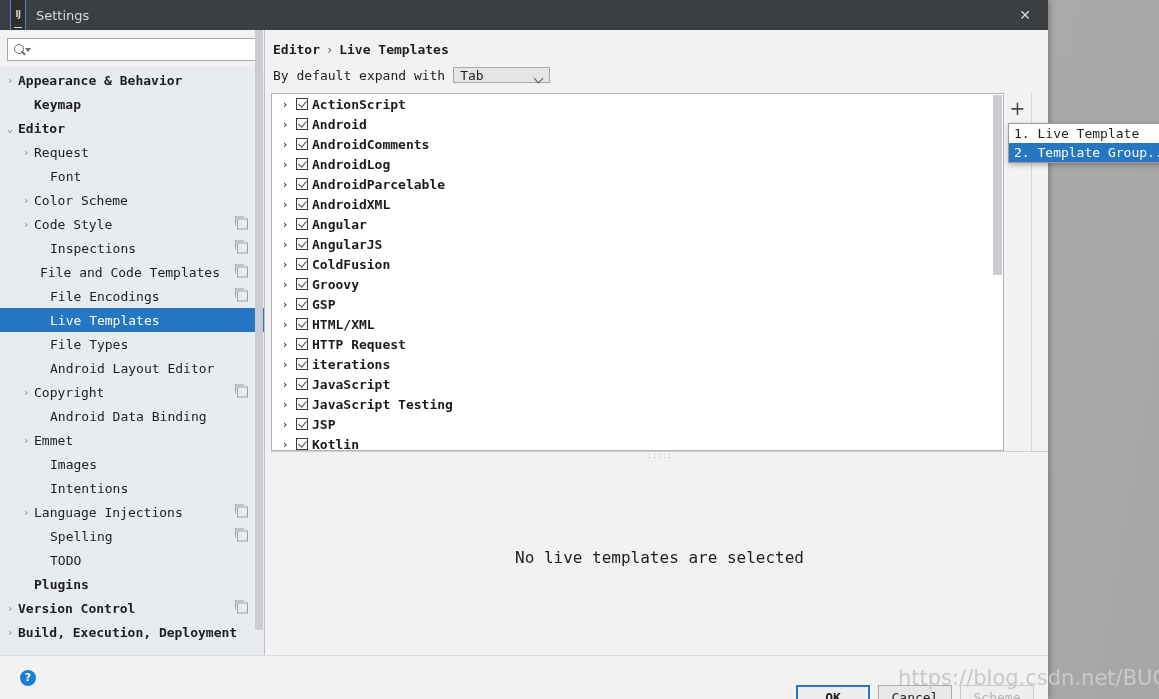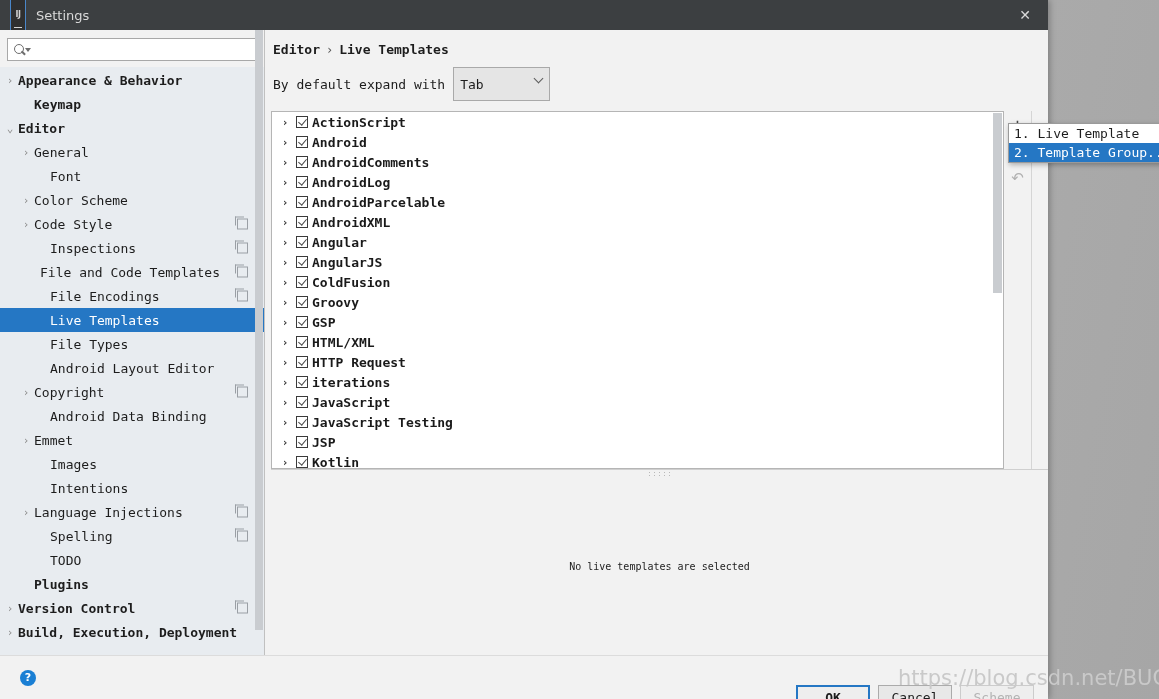--- a/index.html
+++ b/index.html
@@ -163,21 +163,21 @@
     flex: none;
   }
   .crumb-sep { color: #555; font-weight: normal; font-size: 12px; }
 
   .expandrow {
     display: flex; align-items: center; gap: 8px;
     padding: 10px 0 0 8px; flex: none;
   }
   .expandrow .lab { font-size: 13px; color: #1d1d1d; }
   .combo {
-    width: 97px; height: 34px;
+    width: 97px; height: 16px;
     background: #e5e5e5; border: 1px solid #a9a9a9;
     display: flex; align-items: center;
     padding-left: 6px; position: relative;
     font-size: 13px; color: #1d1d1d;
   }
   .combo .chev {
     position: absolute; right: 7px; top: 7px;
     width: 7px; height: 7px;
     border-right: 1.4px solid #5c5c5c;
     border-bottom: 1.4px solid #5c5c5c;
@@ -284,21 +284,21 @@
   .grip {
     width: 26px; height: 5px;
     background-image:
       radial-gradient(circle, #b9b9b9 0.7px, transparent 0.9px);
     background-size: 5px 3px;
   }
 
   .detail {
     flex: 1; min-height: 0;
     display: flex; align-items: center; justify-content: center;
-    font-size: 10px; color: #1d1d1d;
+    font-size: 16px; color: #1d1d1d;
     margin-left: 6px;
     background: #f2f2f2;
   }
 
   
   .footer {
     height: 44px; flex: none;
     background: #f2f2f2;
     border-top: 1px solid #dcdcdc;
     display: flex; align-items: center;
@@ -370,21 +370,21 @@
           <div class="tnode bold" style="padding-left: 18px;">
             <span class="arrow"></span>
             <span class="lbl">Keymap</span>
           </div>
           <div class="tnode bold" style="padding-left: 2px;">
             <span class="arrow">⌄</span>
             <span class="lbl">Editor</span>
           </div>
           <div class="tnode" style="padding-left: 18px;">
             <span class="arrow">›</span>
-            <span class="lbl">General</span>
+            <span class="lbl">Request</span>
           </div>
           <div class="tnode" style="padding-left: 34px;">
             <span class="arrow"></span>
             <span class="lbl">Font</span>
           </div>
           <div class="tnode" style="padding-left: 18px;">
             <span class="arrow">›</span>
             <span class="lbl">Color Scheme</span>
           </div>
           <div class="tnode" style="padding-left: 18px;">

